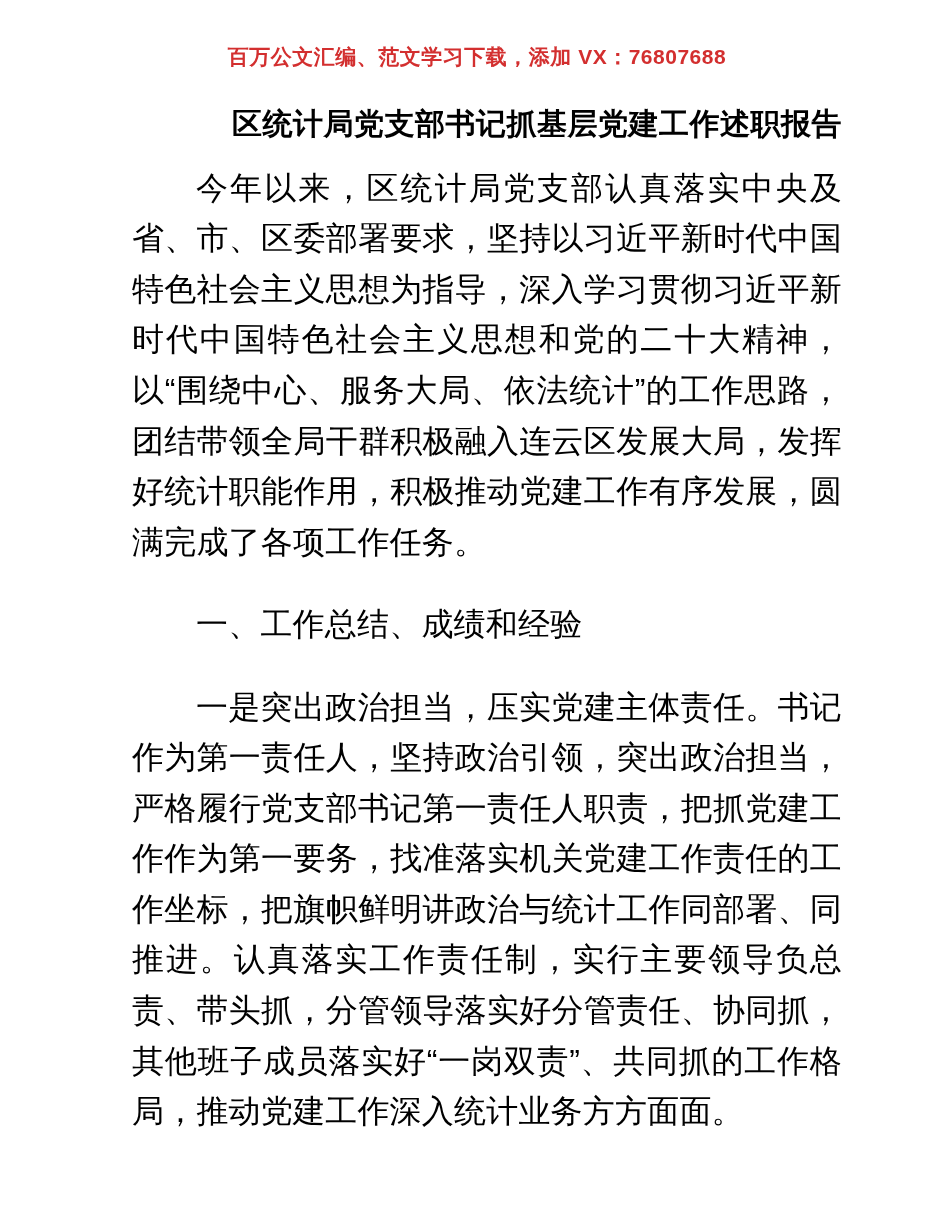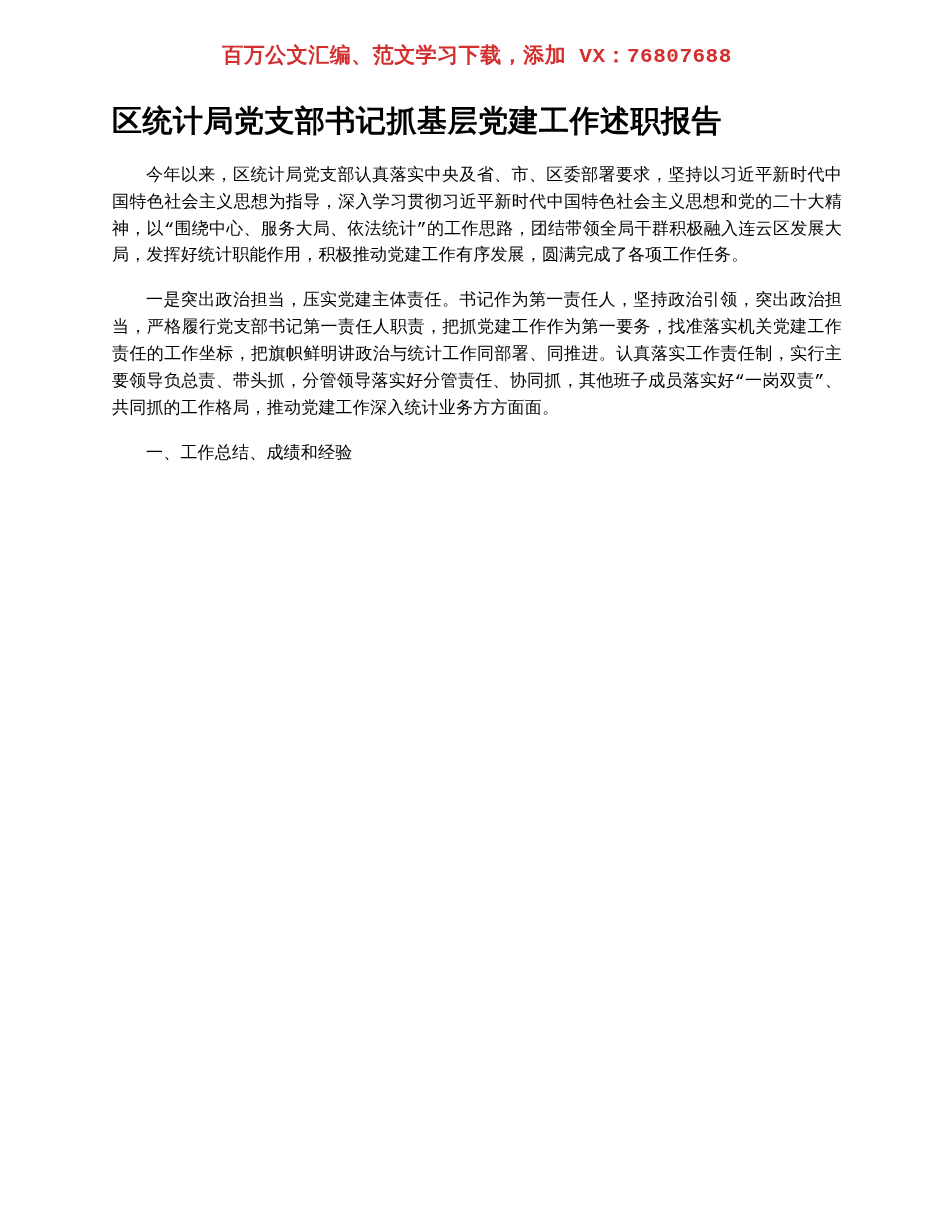--- a/index.html
+++ b/index.html
@@ -13,66 +13,66 @@
     font-family: "Liberation Sans", "DejaVu Sans", sans-serif;
     color: #000000;
     overflow: hidden;
   }
   .page {
     position: relative;
     width: 950px;
     height: 1230px;
     box-sizing: border-box;
     padding: 0 108px 0 112px;
-    font-family: Liberation Mono, monospace;
   }
   .watermark {
     text-align: center;
     color: #d32f2f;
     font-size: 21px;
     font-weight: 700;
     letter-spacing: 0.5px;
     padding-top: 44px;
     line-height: 1.2;
     white-space: nowrap;
   }
   .doc-title {
-    text-align: left;
+    text-align: right;
     font-size: 30px;
     font-weight: 700;
     letter-spacing: 0.5px;
     margin-top: 36px;
     line-height: 1.25;
     white-space: nowrap;
   }
   .para {
-    font-size: 17px;
+    font-size: 32px;
     line-height: 1.58;
     text-align: justify;
     text-justify: inter-ideograph;
     margin-top: 18px;
     text-indent: 2em;
     letter-spacing: 0.2px;
+    margin-left: 20px;
   }
   .para.heading {
     font-weight: 400;
   }
   .para.last {
     margin-bottom: 0;
   }
 </style>
 </head>
 <body>
 
 <div class="page">
 
   <div class="watermark">百万公文汇编、范文学习下载，添加 VX：76807688</div>
 
   <h1 class="doc-title">区统计局党支部书记抓基层党建工作述职报告</h1>
 
   <p class="para">今年以来，区统计局党支部认真落实中央及省、市、区委部署要求，坚持以习近平新时代中国特色社会主义思想为指导，深入学习贯彻习近平新时代中国特色社会主义思想和党的二十大精神，以“围绕中心、服务大局、依法统计”的工作思路，团结带领全局干群积极融入连云区发展大局，发挥好统计职能作用，积极推动党建工作有序发展，圆满完成了各项工作任务。</p>
 
+  <p class="para heading">一、工作总结、成绩和经验</p>
+
   <p class="para">一是突出政治担当，压实党建主体责任。书记作为第一责任人，坚持政治引领，突出政治担当，严格履行党支部书记第一责任人职责，把抓党建工作作为第一要务，找准落实机关党建工作责任的工作坐标，把旗帜鲜明讲政治与统计工作同部署、同推进。认真落实工作责任制，实行主要领导负总责、带头抓，分管领导落实好分管责任、协同抓，其他班子成员落实好“一岗双责”、共同抓的工作格局，推动党建工作深入统计业务方方面面。</p>
-
-  <p class="para heading">一、工作总结、成绩和经验</p>
 
 
 </div>
 
 </body></html>

